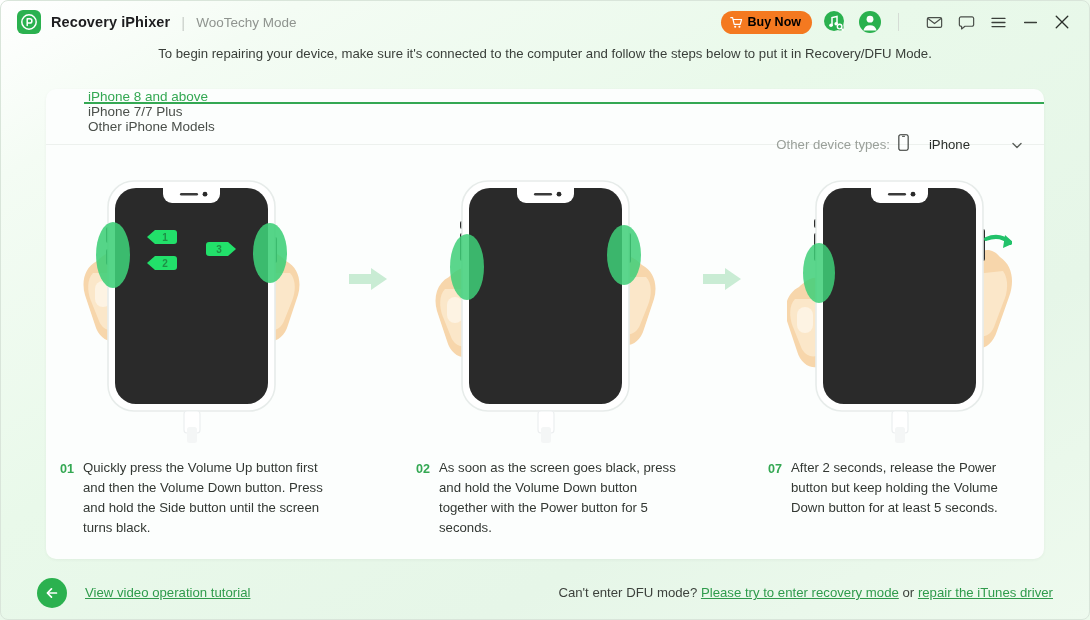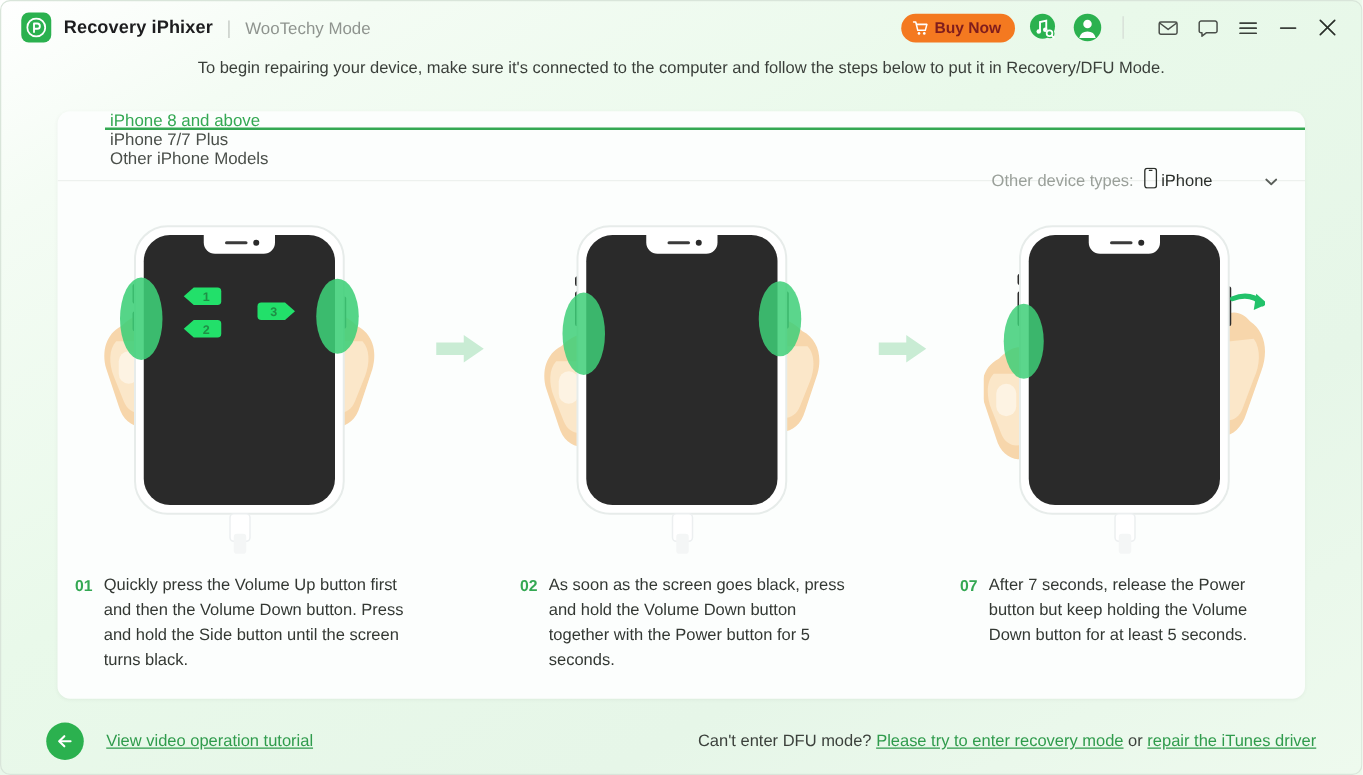--- a/index.html
+++ b/index.html
@@ -41,21 +41,21 @@
     letter-spacing: .1px; white-space: nowrap;
   }
   .brand-sep {
     margin: 0 11px; color: #c9cfc9; font-size: 15px; font-weight: normal;
   }
   .mode-label { font-size: 13.5px; color: #8f948f; white-space: nowrap; }
   .tb-spacer { flex: 1 1 auto; }
 
   .buy-now {
     display: inline-flex; align-items: center; gap: 5px;
-    background: #f47920; color: #7f1d1d;
+    background: #f47920; color: #000000;
     height: 23px; padding: 0 11px 0 9px;
     border-radius: 12px;
     font-size: 12.5px; font-weight: bold;
     cursor: pointer; white-space: nowrap;
   }
   .buy-now svg { display:block; }
 
   .tb-icon {
     margin-left: 11px; display: flex; align-items: center; justify-content: center;
     cursor: pointer; flex: 0 0 auto;
@@ -109,21 +109,21 @@
   .tab-gap-a { width: 102px; }
   .tab-gap-b { width: 115px; }
 
   .device-select {
     margin-left: auto; margin-right: 22px;
     display: flex; align-items: center;
     font-size: 13.2px; color: #9aa09a;
     cursor: pointer; gap: 8px;
   }
   .device-select .dv-value {
-    color: #2b2f2b; display: flex; align-items: center; gap: 3px;
+    color: #2b2f2b; display: flex; align-items: center; gap: 20px;
   }
   .dv-caret { margin-left: 34px; }
 
   
   .steps {
     display: flex; align-items: flex-start;
     padding: 24px 0 0 0;
     height: calc(100% - 56px);
   }
   .step-col {
@@ -438,21 +438,21 @@
 
             <path d="M199 70 c10 -4 18 -2 24 4" fill="none" stroke="#22c26a" stroke-width="4" stroke-linecap="round"></path>
             <path d="M218 66 l9 8 -11 5 z" fill="#22c26a"></path>
 
             <rect x="105" y="242" width="16" height="22" rx="3" fill="#ffffff" stroke="#eceff0" stroke-width="1.2"></rect>
             <rect x="108" y="258" width="10" height="16" rx="2.5" fill="#f4f6f6"></rect>
           </svg>
         </div>
         <div class="step-text">
           <div class="step-num">07</div>
-          <div class="step-body">After 7 seconds, release the Power button but keep holding the Volume Down button for at least 5 seconds.</div>
+          <div class="step-body">After 2 seconds, release the Power button but keep holding the Volume Down button for at least 5 seconds.</div>
         </div>
       </div>
 
     </div>
   </div>
 
   <div class="footer">
     <div class="back-btn">
       <svg width="16" height="16" viewBox="0 0 18 18">
         <line x1="14" y1="9" x2="4.2" y2="9" stroke="#ffffff" stroke-width="1.9" stroke-linecap="round"></line>

